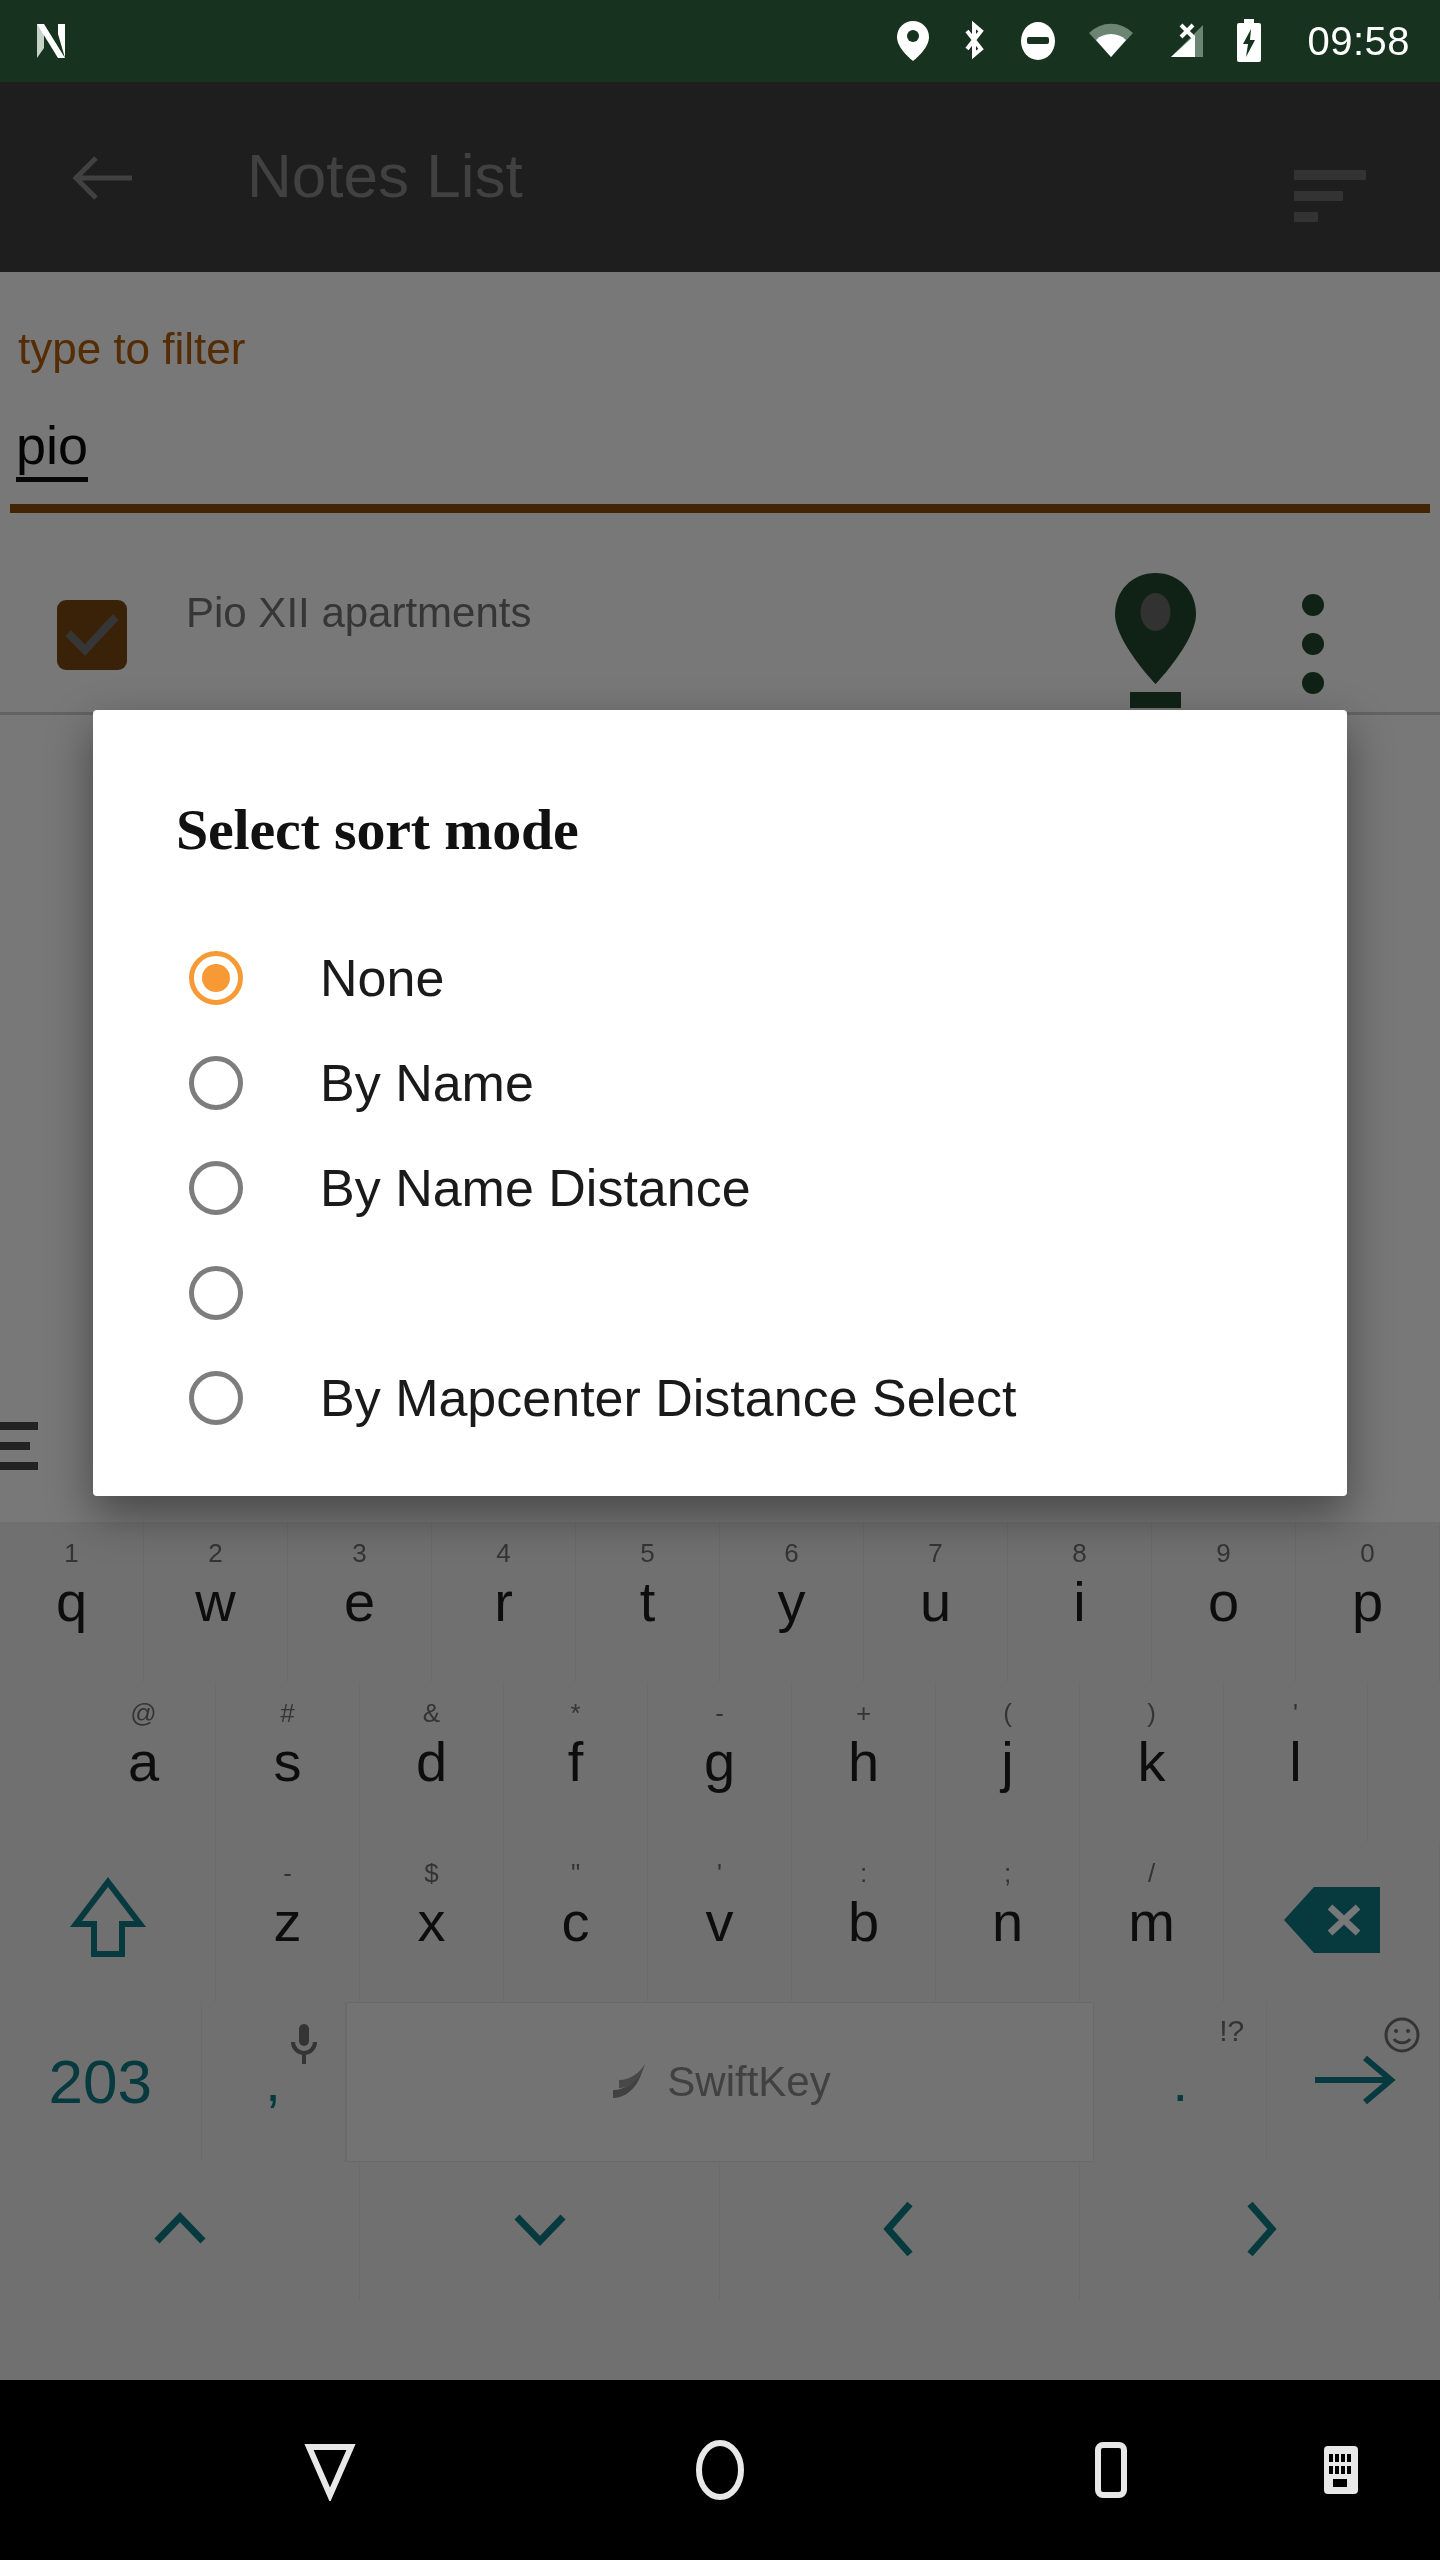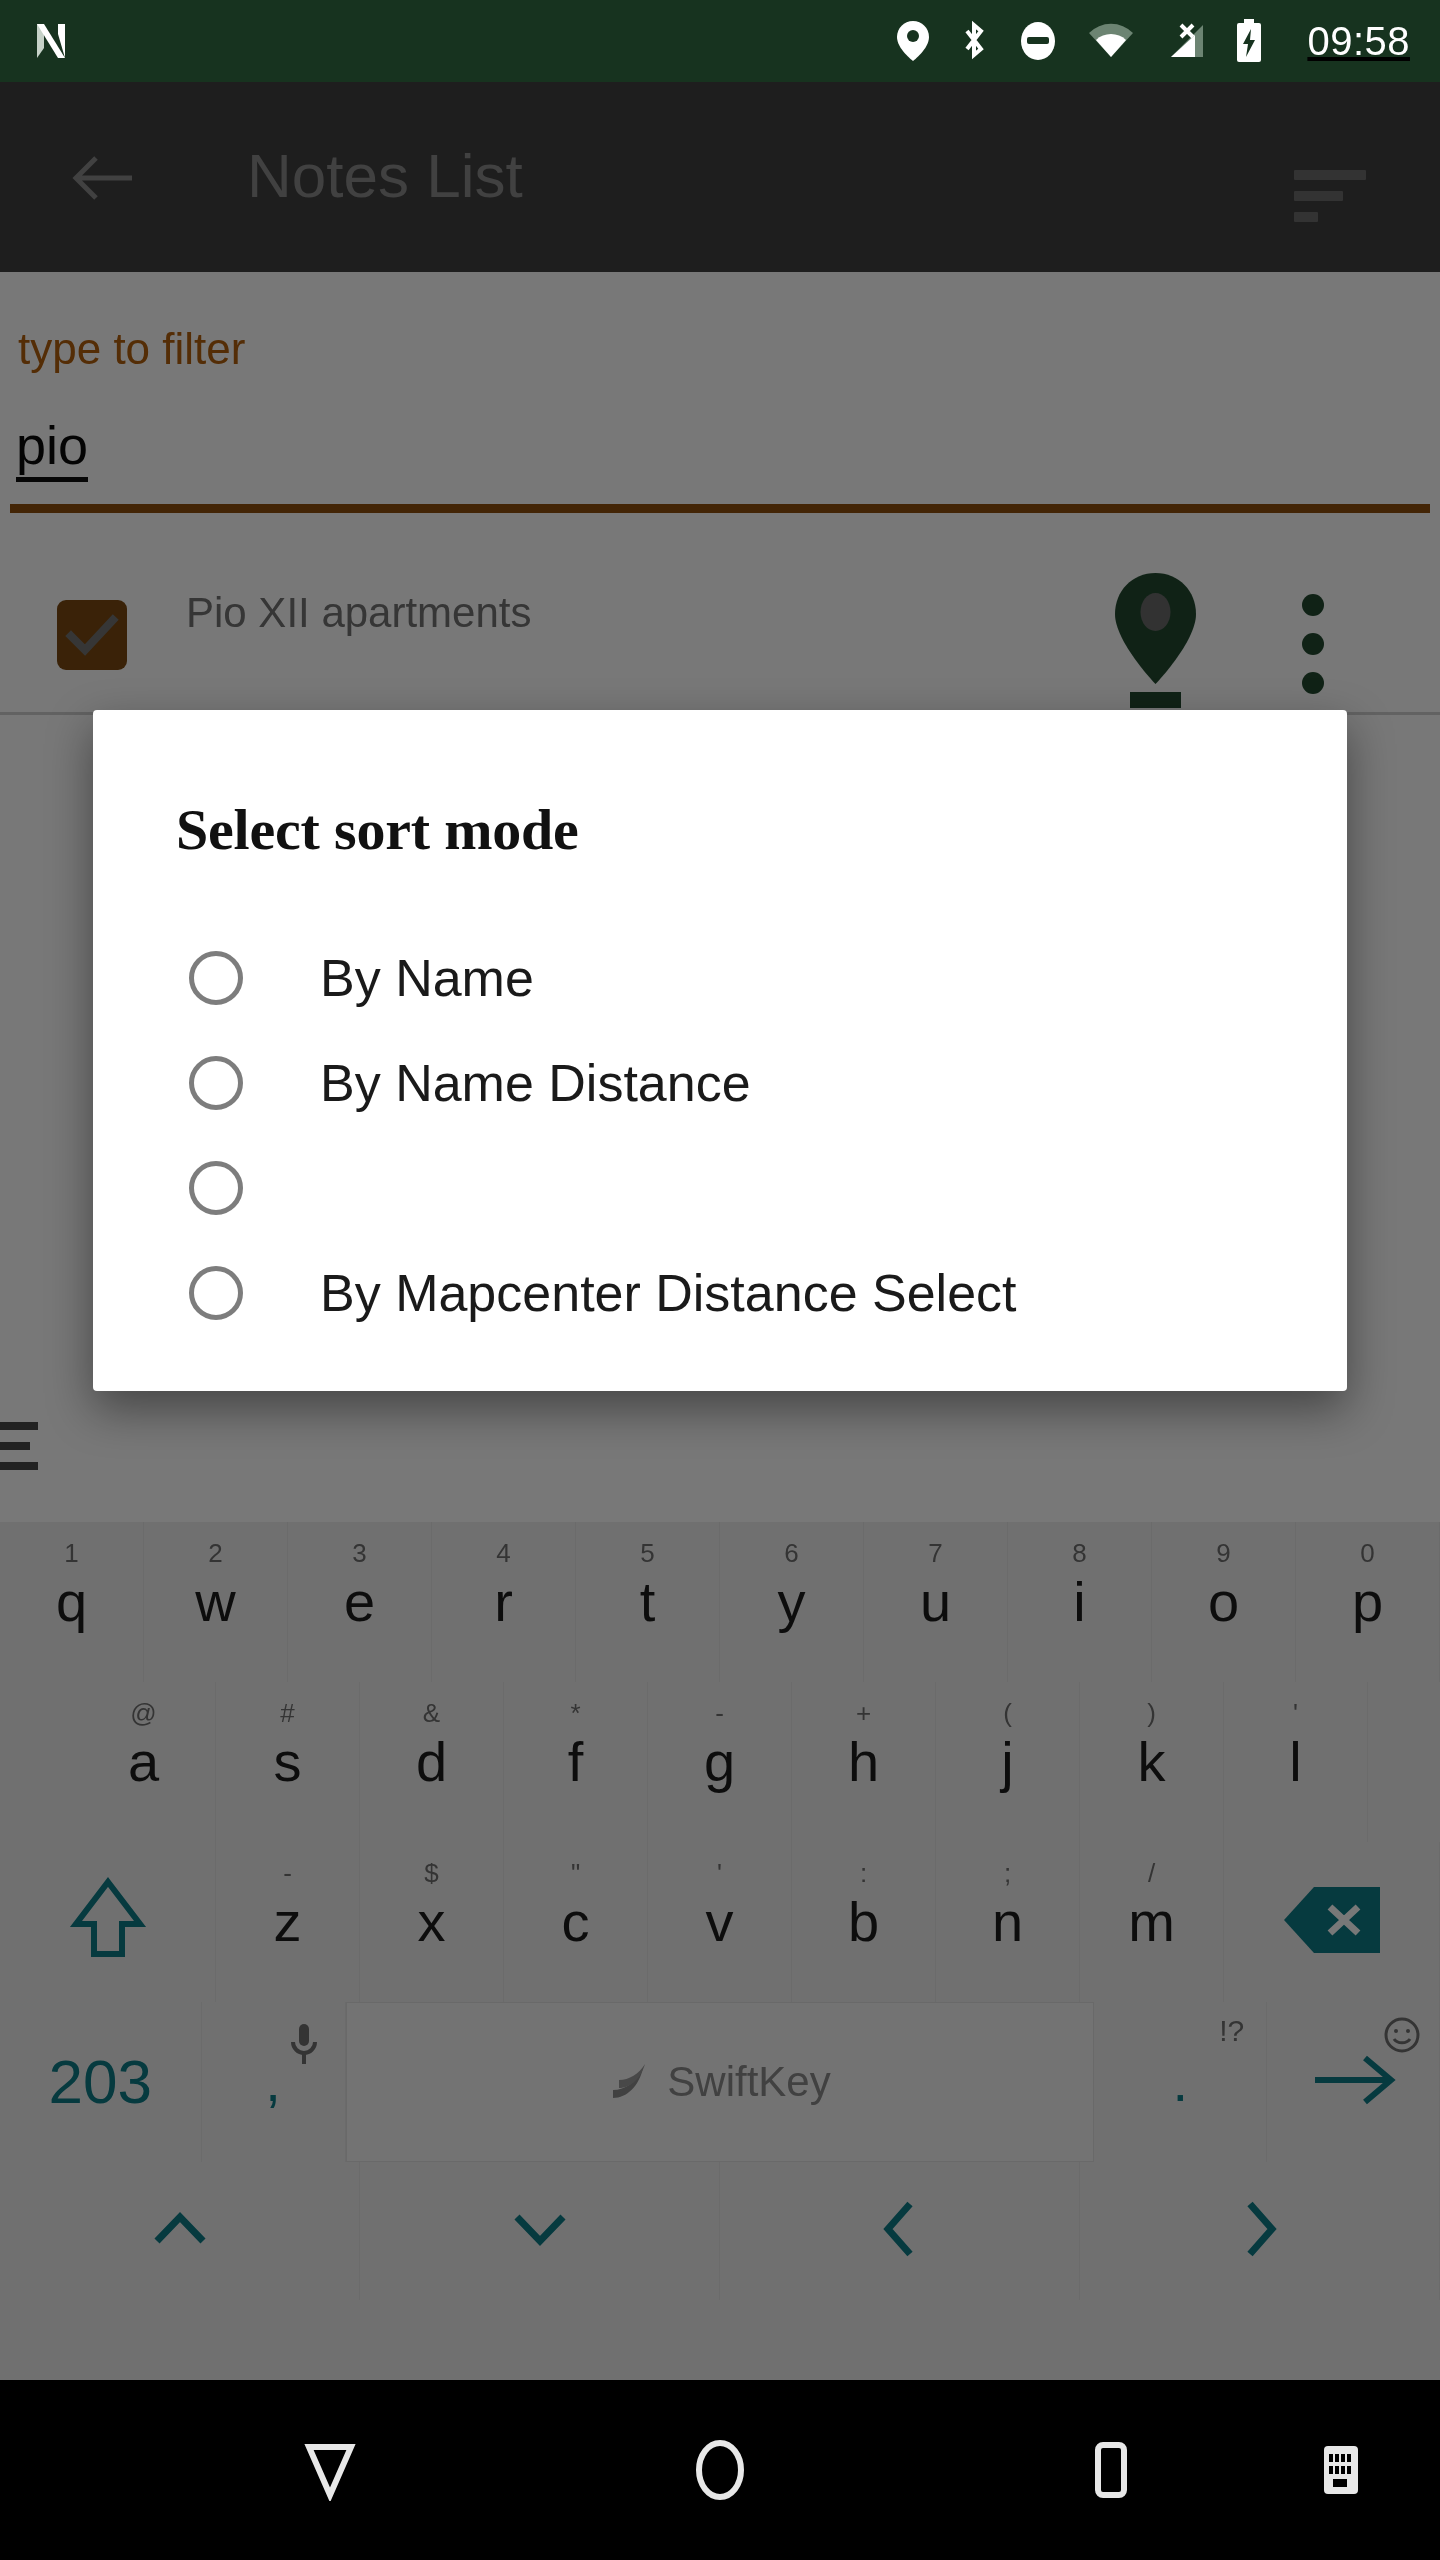--- a/index.html
+++ b/index.html
@@ -33,21 +33,20 @@
   }
   #status-bar .left {
     display: flex;
     align-items: center;
   }
   #status-bar .spacer { flex: 1; }
   #status-bar .right {
     display: flex;
     align-items: center;
     gap: 28px;
-    text-decoration: underline;
   }
   .sb-icon { display: block; }
   .sb-time {
     color: #ffffff;
     font-size: 40px;
     letter-spacing: 0.5px;
     margin-left: 16px;
     font-family: "Liberation Sans", sans-serif;
   }
 
@@ -605,20 +604,24 @@
       <i class="b2"></i>
       <i class="b3"></i>
     </div>
   </div>
 
   <div id="scrim"></div>
 
   <div id="dialog">
     <h1 id="dialog-title">Select sort mode</h1>
     <div id="radio-list">
+        <div class="radio-row">
+          <div class="radio checked"></div>
+          <div class="radio-label">None</div>
+        </div>
         <div class="radio-row">
           <div class="radio"></div>
           <div class="radio-label">By Name</div>
         </div>
         <div class="radio-row">
           <div class="radio"></div>
           <div class="radio-label">By Name Distance</div>
         </div>
         <div class="radio-row">
           <div class="radio"></div>

